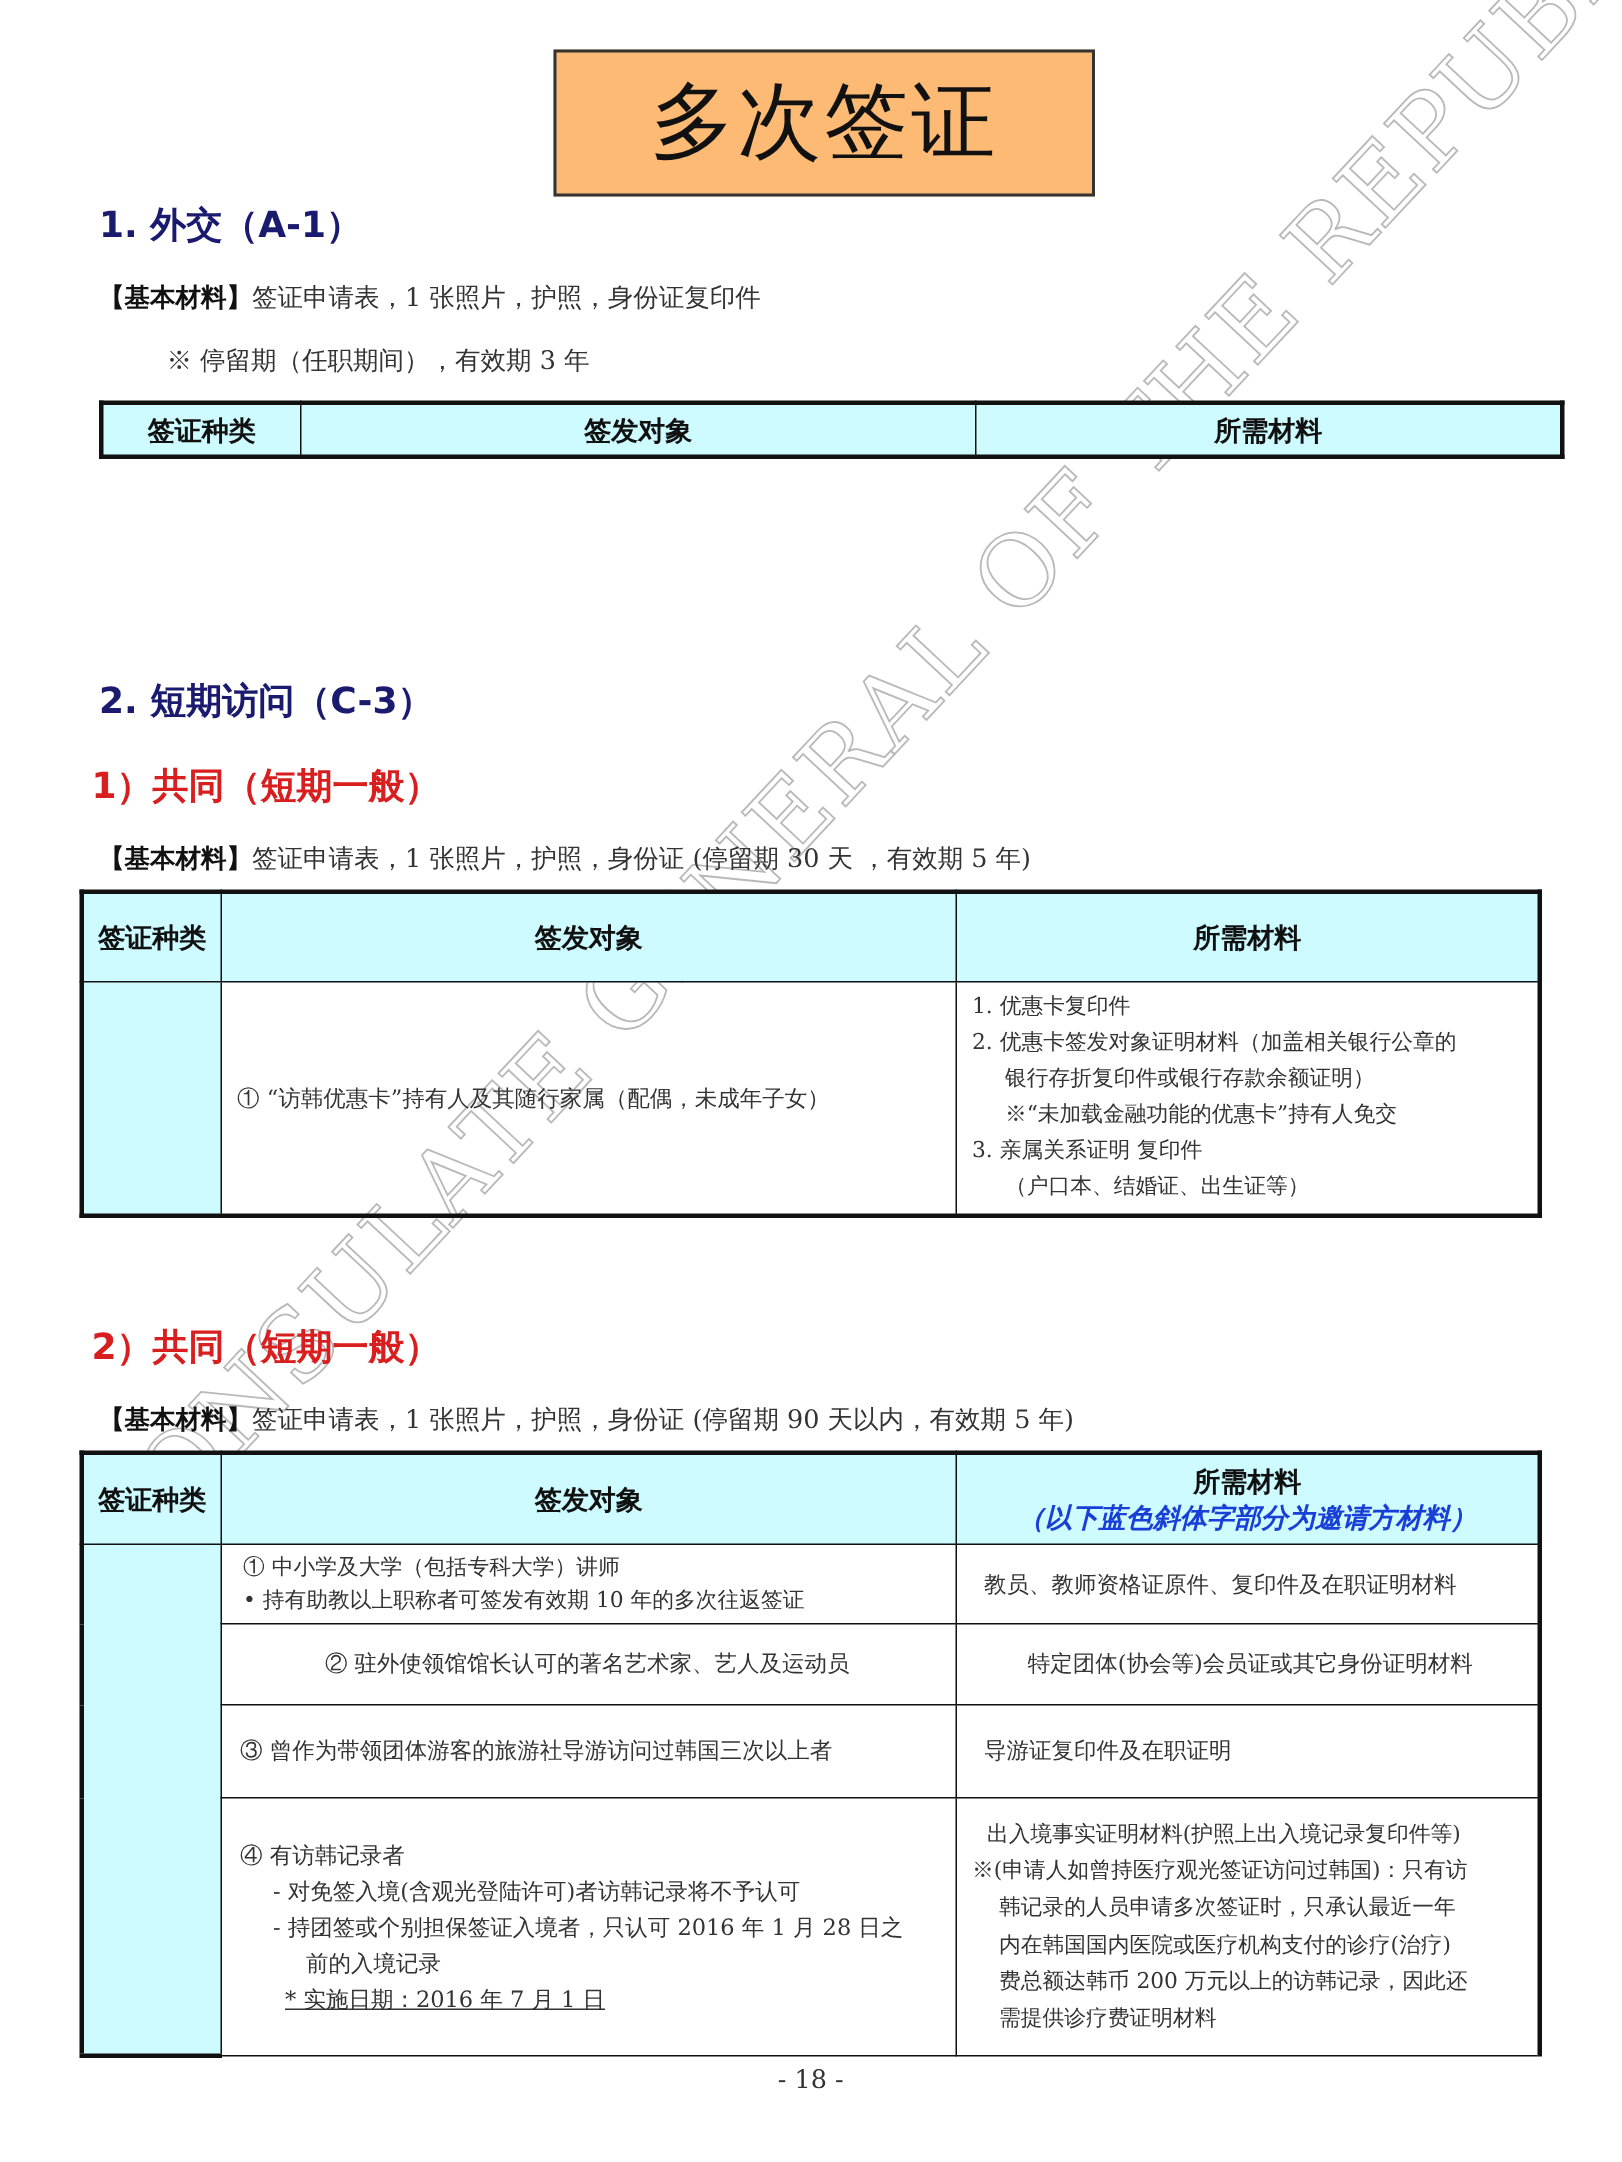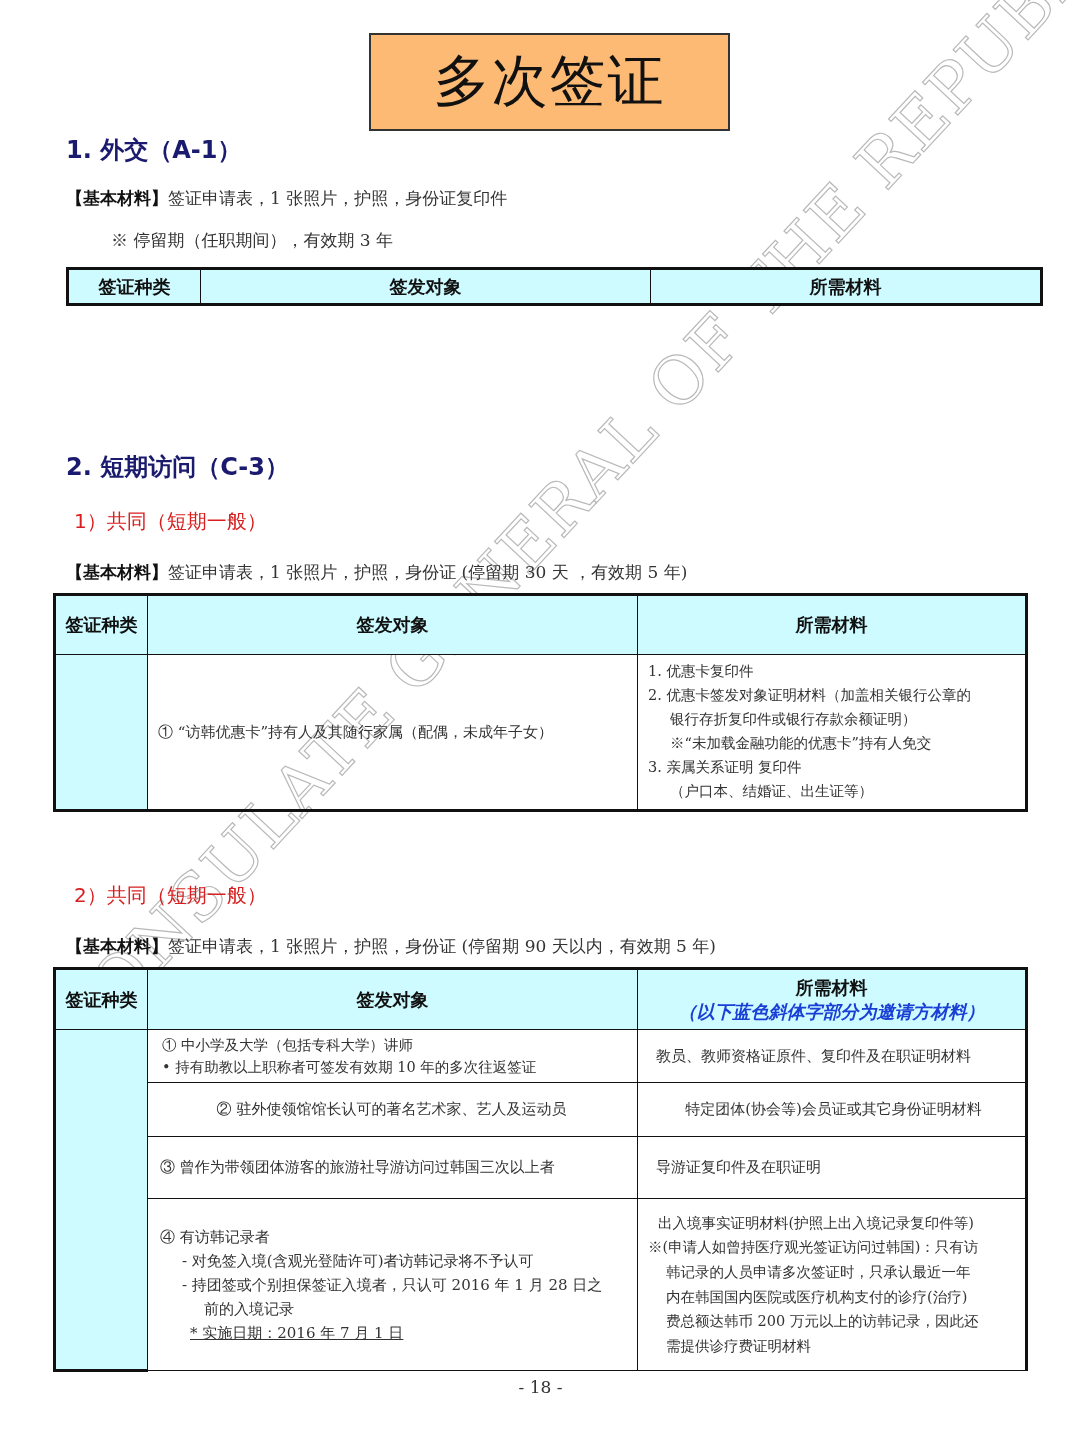--- a/index.html
+++ b/index.html
@@ -11,22 +11,22 @@
     background: #fdba74; border: 2px solid #333;
     display: flex; align-items: center; justify-content: center;
     font-size: 56px; color: #111; letter-spacing: 2px; margin-left: 43px;
   }
 
   .h1 {
     position: absolute; left: 66px; font-family: "DejaVu Sans", "Liberation Sans", sans-serif;
     font-weight: bold; font-size: 24px; color: #1a1a6e;
   }
   .h2 {
-    position: absolute; left: 74px; font-family: "DejaVu Sans", "Liberation Sans", sans-serif;
-    font-weight: normal; font-size: 20px; color: #d81e1e;
+    position: absolute; left: 61px; font-family: "DejaVu Sans", "Liberation Sans", sans-serif;
+    font-weight: bold; font-size: 24px; color: #d81e1e;
   }
   .line {
     position: absolute; left: 66px; font-size: 17px; color: #333; white-space: nowrap;
   }
   .line .kw { font-family: "DejaVu Sans", "Liberation Sans", sans-serif; font-weight: bold; color: #111; }
 
   table { position: absolute; border-collapse: collapse; table-layout: fixed; }
   td, th { border: 1.5px solid #111; }
   table.outer { border: 3px solid #111; }
   th {

